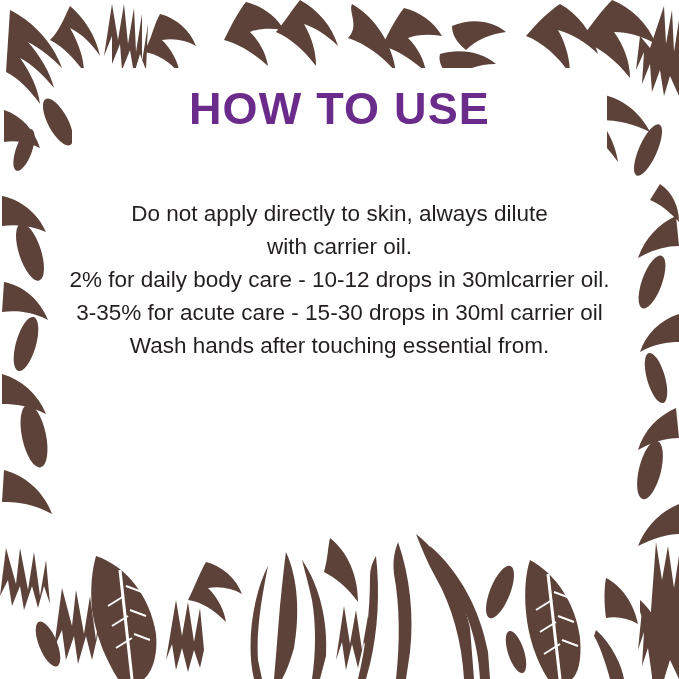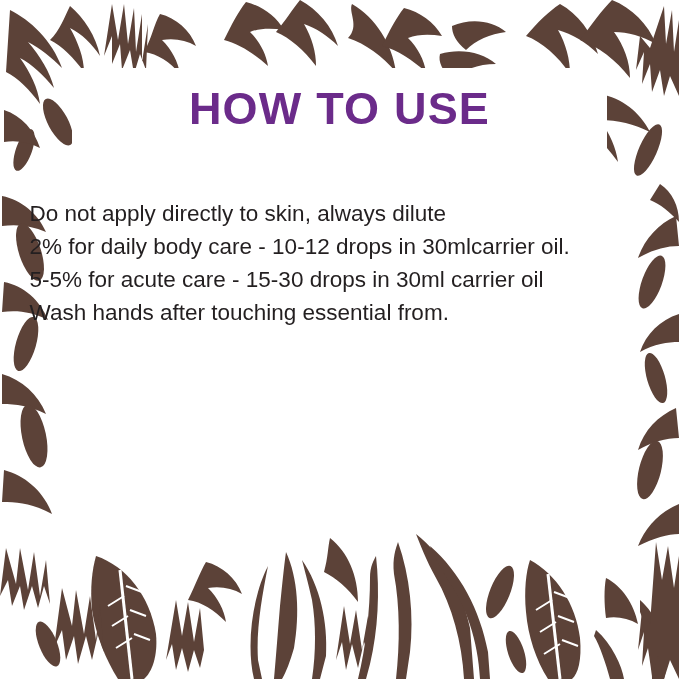--- a/index.html
+++ b/index.html
@@ -54,21 +54,21 @@
     font-size: 45px;
     font-weight: bold;
     letter-spacing: 1.2px;
     color: #6b2b8a;
     text-align: center;
     line-height: 1;
   }
   #body-lines {
     margin-top: 66px;
     width: 620px;
-    text-align: left;
+    text-align: center;
     color: #231f20;
     font-size: 22.5px;
     line-height: 33px;
   }
   #body-lines .line {
     display: block;
     white-space: nowrap;
   }
 </style>
 </head>
@@ -186,19 +186,20 @@
       </g>
     </svg>
   </div>
 
   <div class="inner-panel"></div>
 
   <div class="content">
     <div id="title">HOW TO USE</div>
     <div id="body-lines">
       <span class="line">Do not apply directly to skin, always dilute</span>
+      <span class="line">with carrier oil.</span>
       <span class="line">2% for daily body care -  10-12 drops in 30mlcarrier oil.</span>
-      <span class="line">5-5% for acute care - 15-30 drops in 30ml carrier oil</span>
+      <span class="line">3-35% for acute care - 15-30 drops in 30ml carrier oil</span>
       <span class="line">Wash hands after touching essential from.</span>
     </div>
   </div>
 
 </div>
 
 </body></html>

